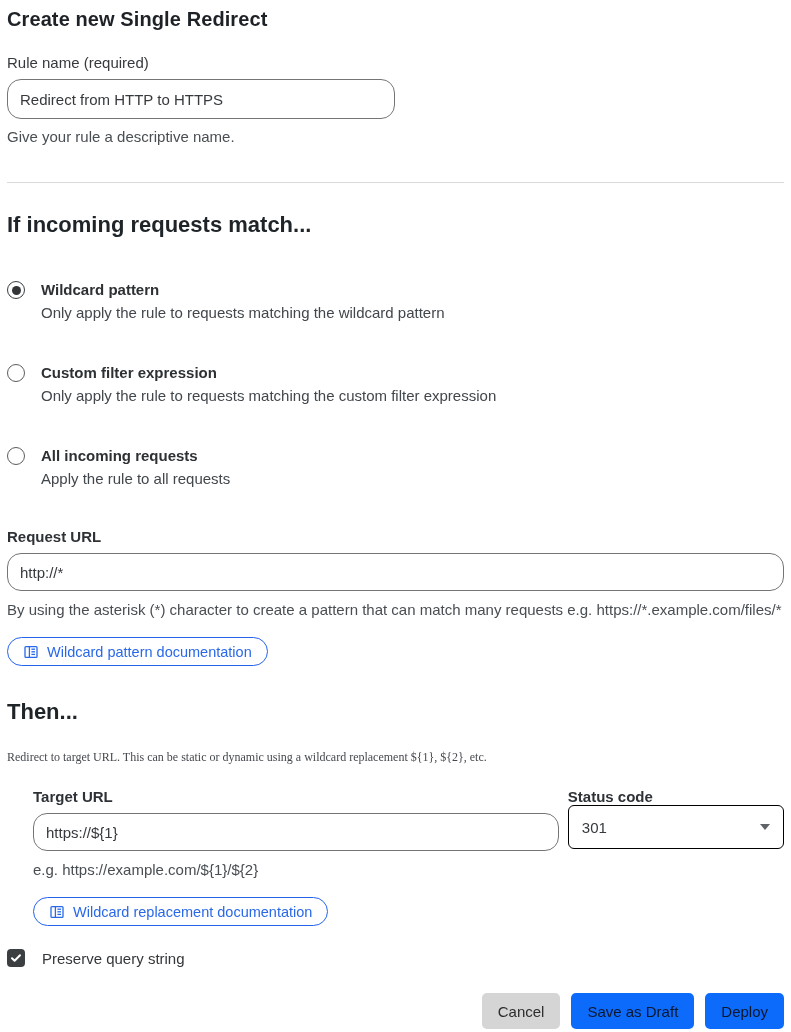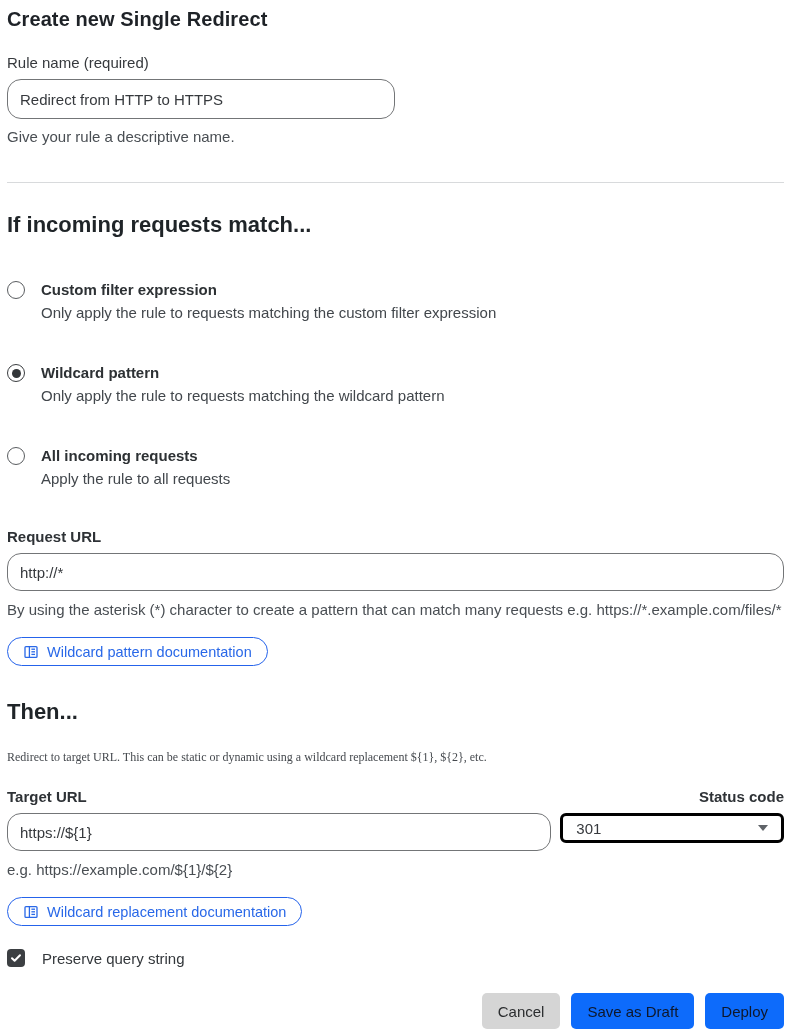--- a/index.html
+++ b/index.html
@@ -54,25 +54,25 @@
     height:29px; padding:8px 15px; background:#ffffff;
     border:1px solid #2563eb; border-radius:15px;
     color:#2968e8; font-size:14.5px; font-family:"Liberation Sans",sans-serif; cursor:pointer;
   }
   .doc-btn svg { display:block; }
 
   .then-heading { margin-top:33px; }
   .then-desc { margin-top:25px; font-size:12px; color:#45494e;font-family:Liberation Serif, serif; }
 
   .fields-row { margin-top:23px; display:flex; gap:9px; }
-  .col-target { width:545px; }
-  .col-status { width:224px;text-align:right; }
+  .col-target { width:545px;margin-left:26px; }
+  .col-status { width:224px; }
   .fields-row .text-input { height:38px; margin-top:8px; }
   .select {
-    margin-top:8px; height:30px; border:3px solid #000000; border-radius:6px;
+    margin-top:0; height:44px; border:1px solid #000000; border-radius:6px;
     display:flex; align-items:center; justify-content:space-between;
     padding:0 13px; font-size:15px; color:#36393d; background:#fff; cursor:pointer;
   }
   .select .caret { width:0; height:0; border-left:5px solid transparent; border-right:5px solid transparent; border-top:6px solid #5f6368; }
   .target-help { margin-top:7px; }
 
   .checkbox-row { margin-top:23px; display:flex; align-items:center; gap:17px; }
   .checkbox {
     width:18px; height:18px; border-radius:4px; background:#3c3f42;
     display:flex; align-items:center; justify-content:center;
@@ -98,31 +98,31 @@
   <input class="text-input" type="text" value="Redirect from HTTP to HTTPS" style="">
   <div class="help">Give your rule a descriptive name.</div>
 </div>
 
 <hr class="divider">
 
 <h2 class="section-heading match-heading">If incoming requests match...</h2>
 
 <div class="radio-group">
   <div class="radio-row">
+    <span class="radio checked"></span>
+    <div class="radio-texts">
+      <div class="radio-label">Wildcard pattern</div>
+      <div class="radio-desc">Only apply the rule to requests matching the wildcard pattern</div>
+    </div>
+  </div>
+  <div class="radio-row">
     <span class="radio"></span>
     <div class="radio-texts">
       <div class="radio-label">Custom filter expression</div>
       <div class="radio-desc">Only apply the rule to requests matching the custom filter expression</div>
-    </div>
-  </div>
-  <div class="radio-row">
-    <span class="radio checked"></span>
-    <div class="radio-texts">
-      <div class="radio-label">Wildcard pattern</div>
-      <div class="radio-desc">Only apply the rule to requests matching the wildcard pattern</div>
     </div>
   </div>
   <div class="radio-row">
     <span class="radio"></span>
     <div class="radio-texts">
       <div class="radio-label">All incoming requests</div>
       <div class="radio-desc">Apply the rule to all requests</div>
     </div>
   </div>
 </div>

